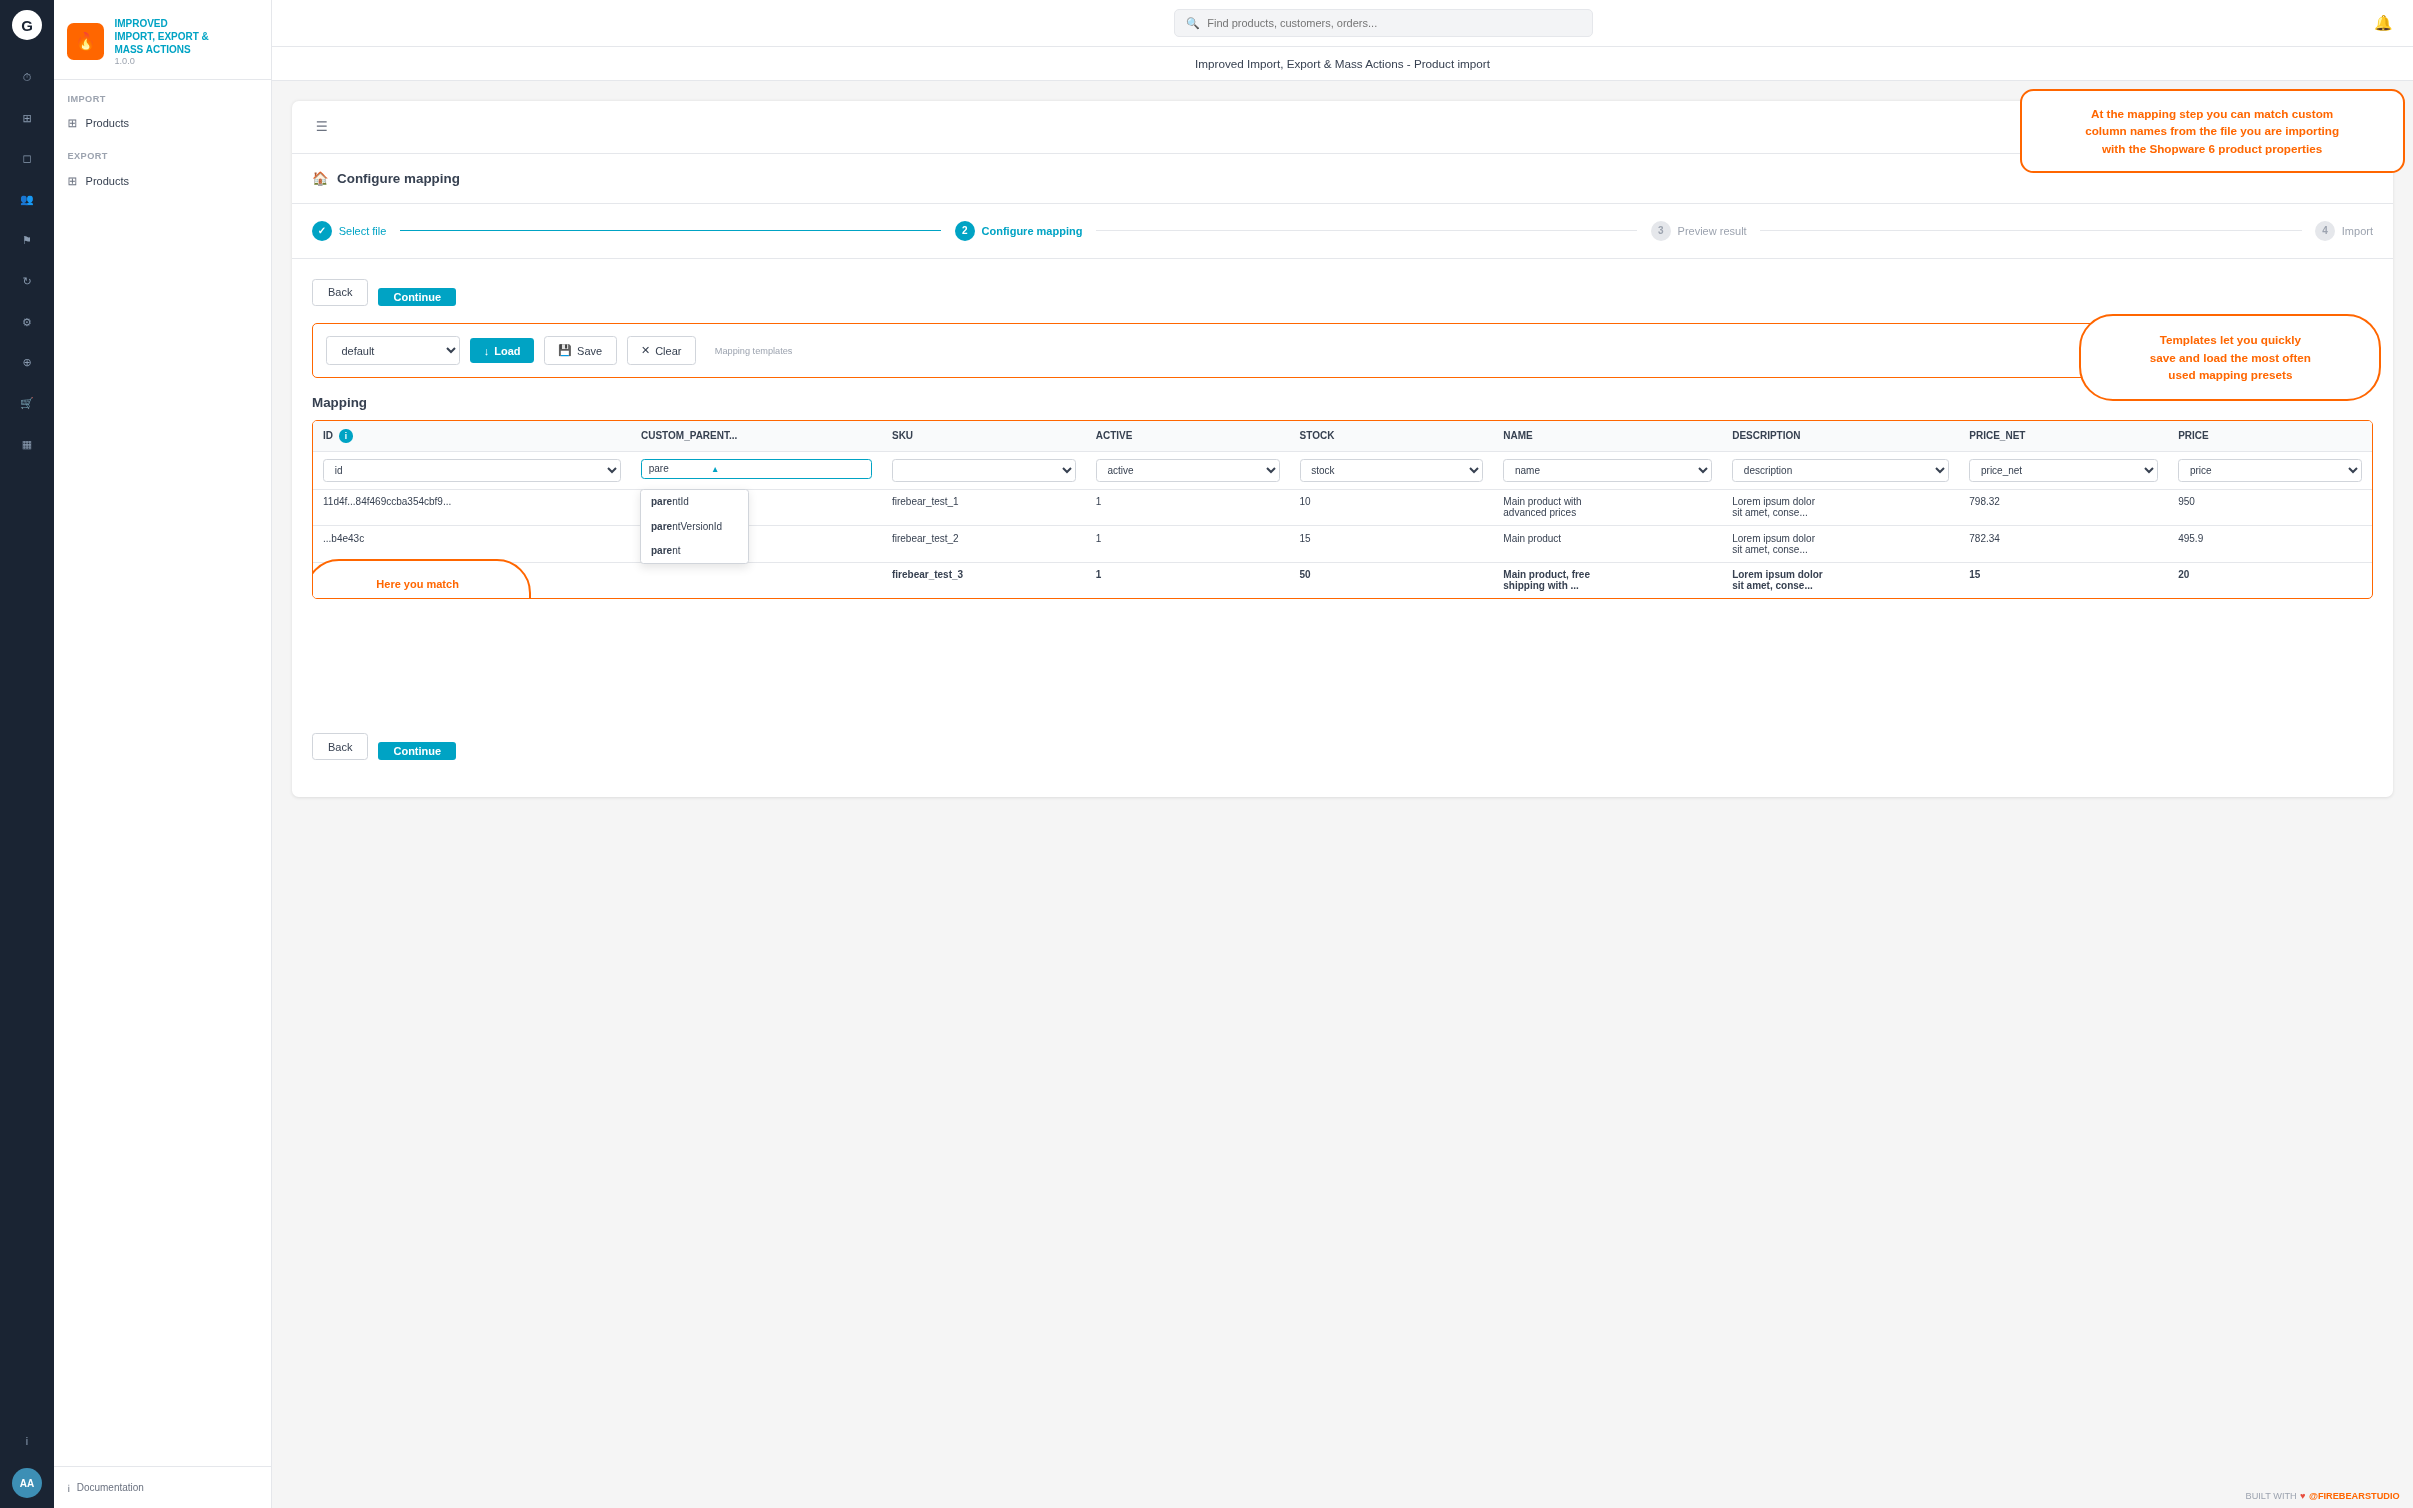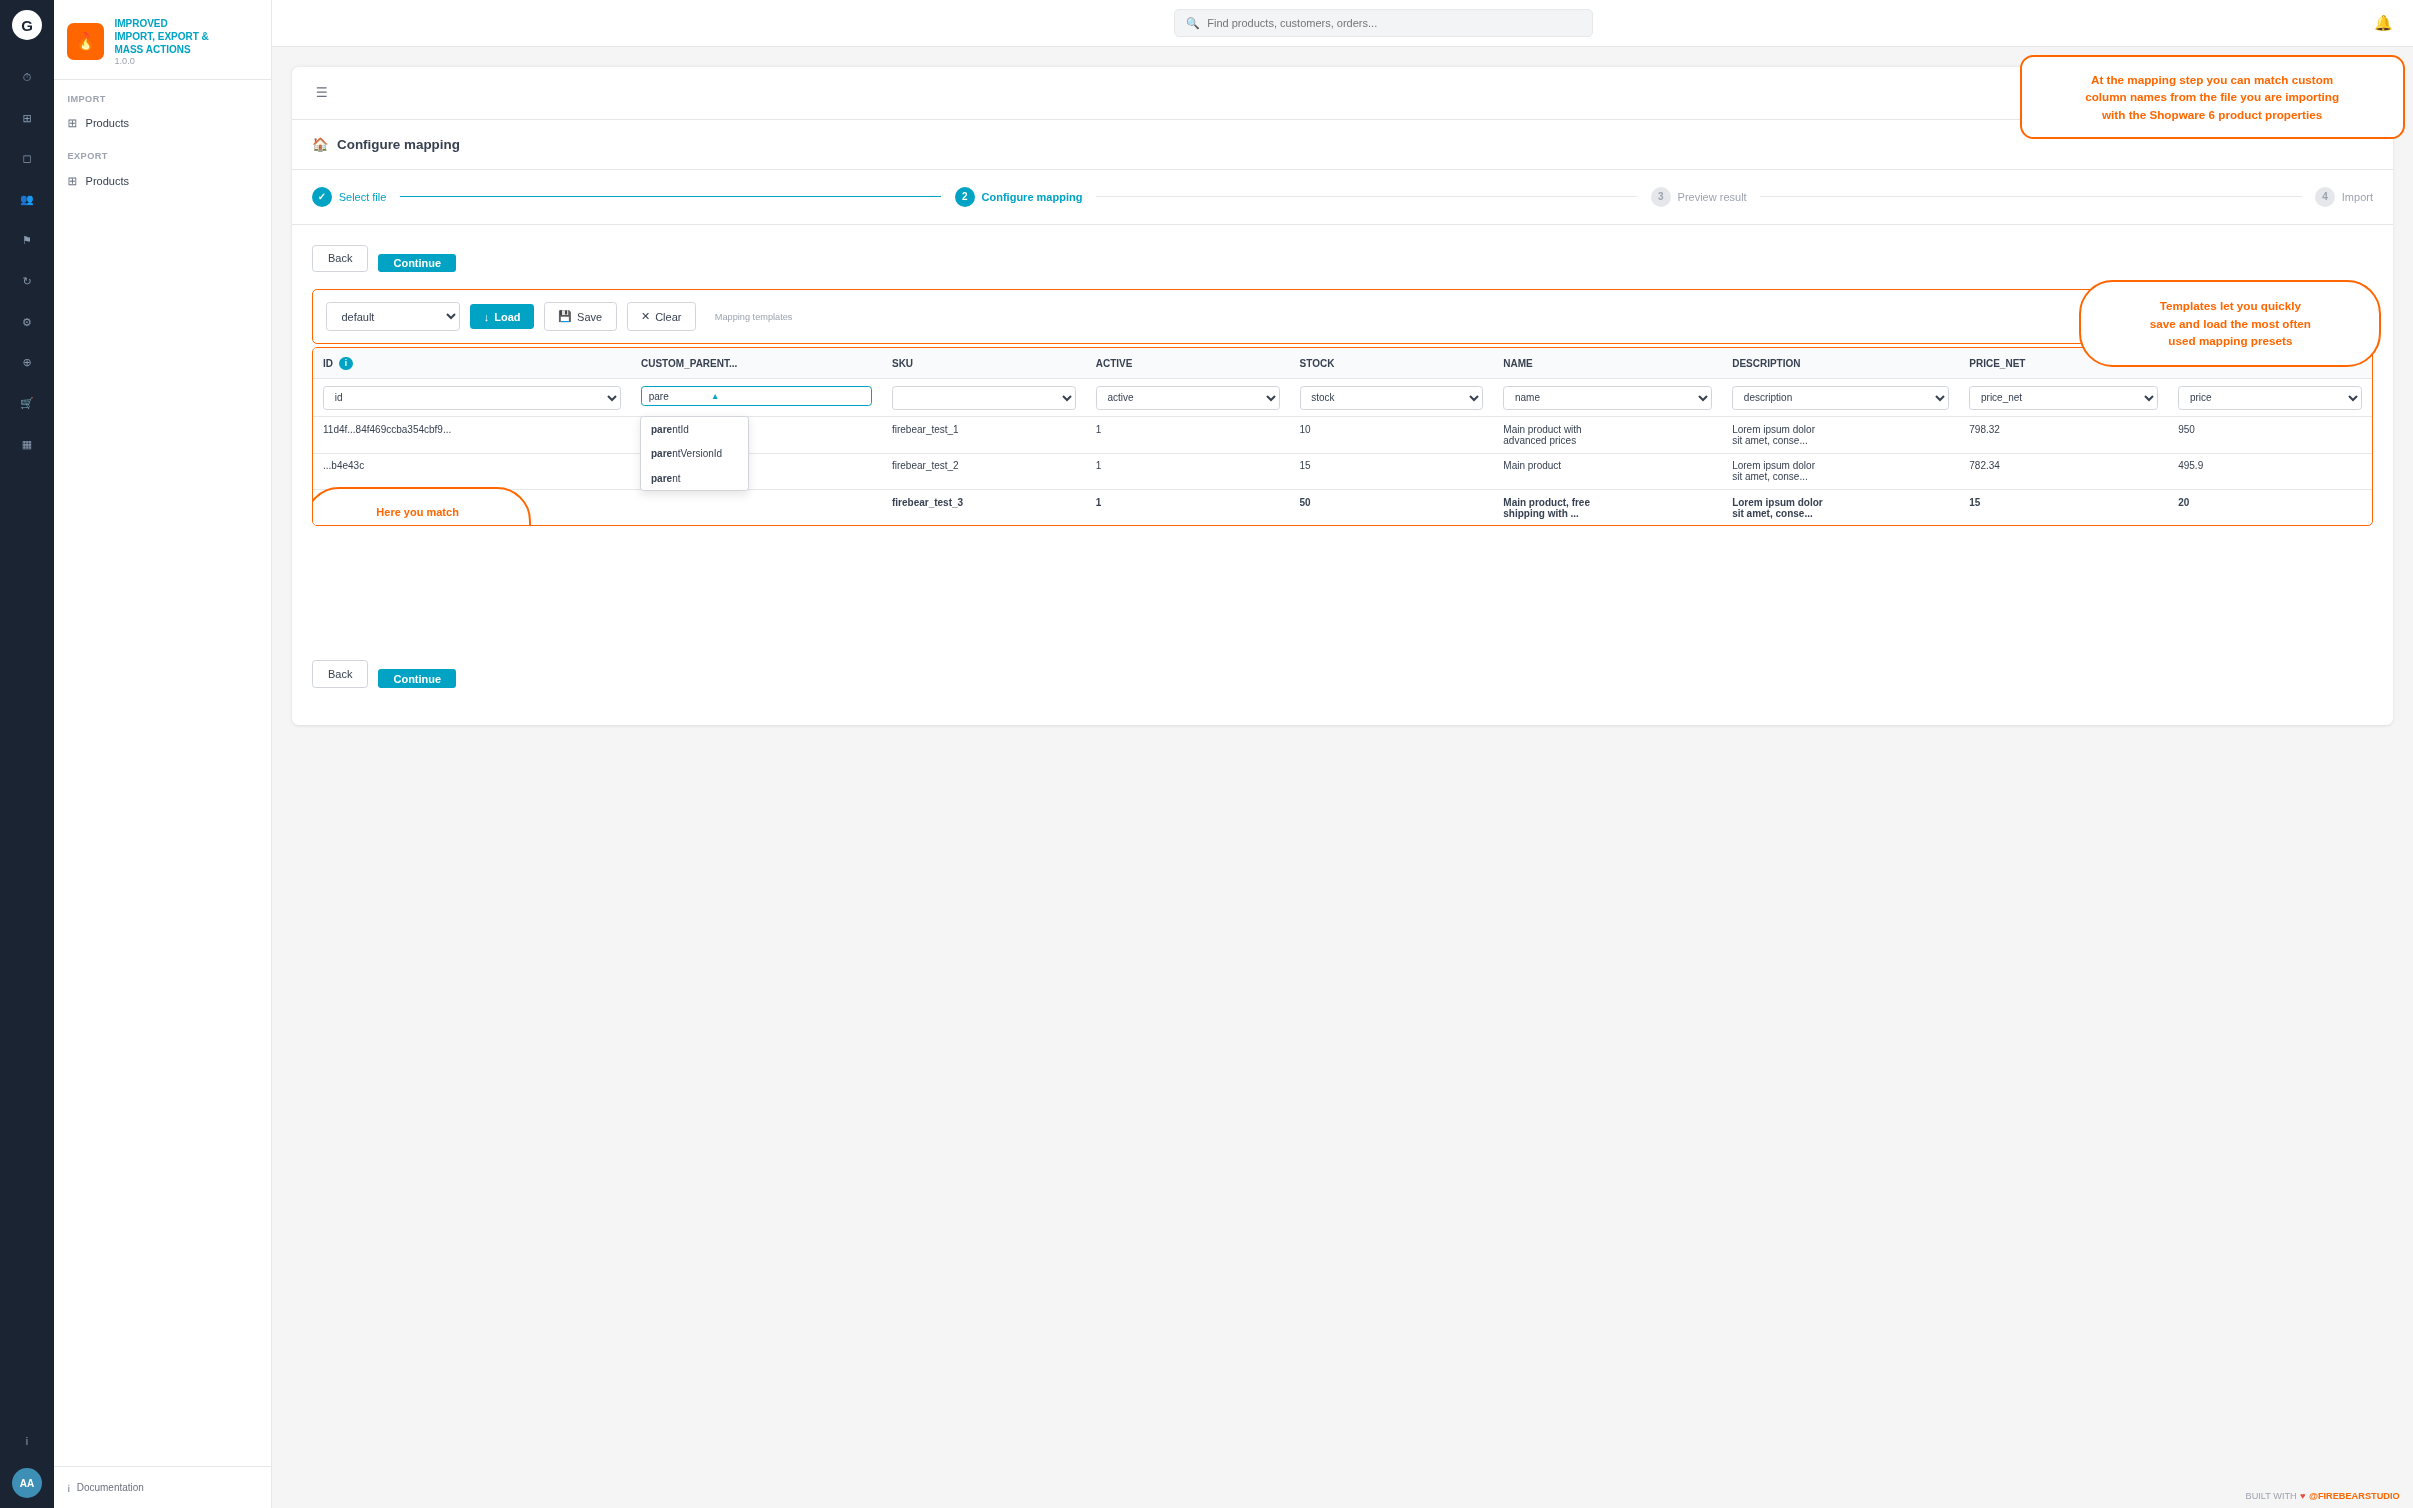--- a/index.html
+++ b/index.html
@@ -495,20 +495,23 @@
     <div style="width:101px"></div>
     <div class="search-bar">
       <span class="search-icon">🔍</span>
       <input type="text" placeholder="Find products, customers, orders..." style="">
     </div>
     <div class="topbar-right">
       <span class="bell-icon">🔔</span>
     </div>
   </div>
 
+  <div class="page-header">
+    <span>Improved Import, Export &amp; Mass Actions - Product import</span>
+  </div>
 
   <div class="content-area">
 
     <div class="tooltip-bubble tooltip-top-right" style="position:absolute;top:8.4px;right:8.4px;z-index:10;">
       <span style="white-space:pre-line;">At the mapping step you can match custom
 column names from the file you are importing
 with the Shopware 6 product properties</span>
     </div>
 
     <div class="wizard-card">
@@ -573,20 +576,21 @@
         </div>
 
         <div style="position:relative;">
           <div style="position:absolute; right:-8.4px; top: -67px; z-index:10; background:white; border:2.5px solid #ff6600; border-radius:34px; padding:15px 20px; width:302px; font-size:11.7px; font-weight:700; color:#ff6600; text-align:center; line-height:1.5;">
             <span style="white-space:pre-line;">Templates let you quickly
 save and load the most often
 used mapping presets</span>
           </div>
         </div>
 
+        <div class="mapping-title">Mapping</div>
 
         <div class="mapping-table-wrap" style="position:relative;">
           <table class="mapping-table">
             <thead>
               <tr>
                 <th>
                   ID <span class="info-icon">i</span>
                 </th>
                 <th>CUSTOM_PARENT...</th>
                 <th>SKU</th>

